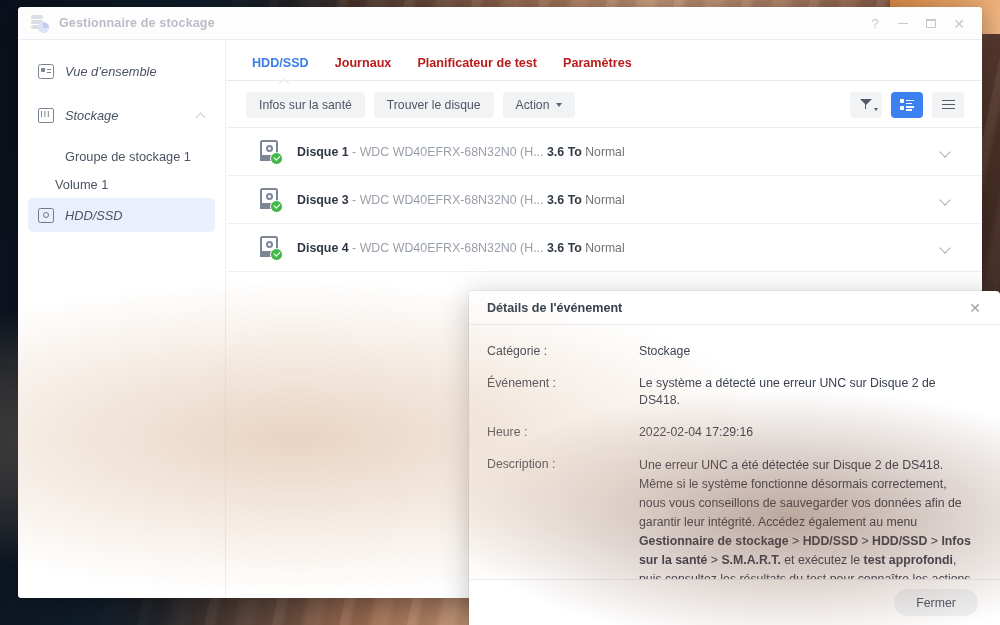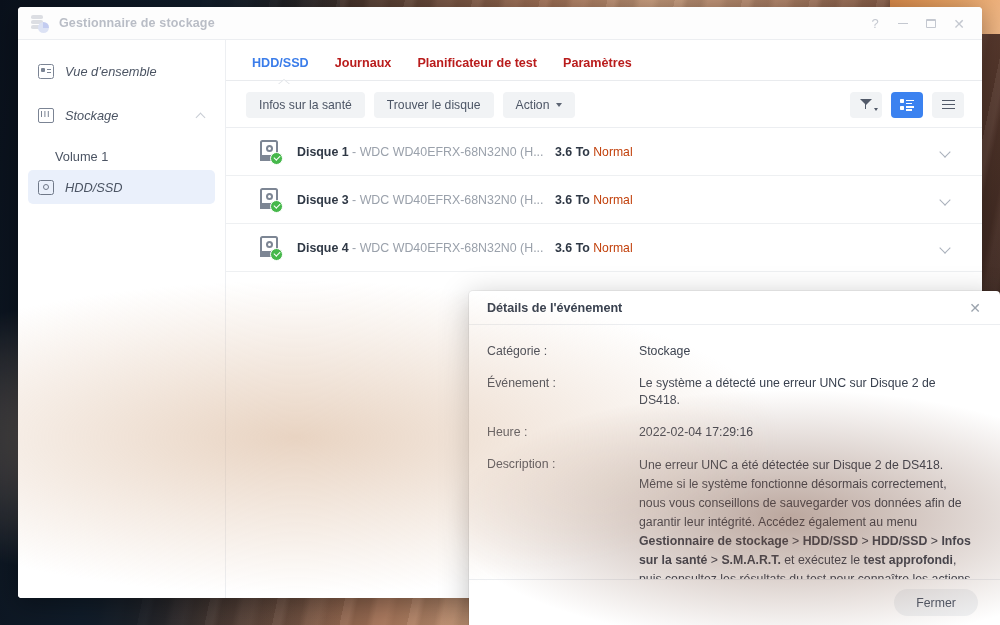--- a/index.html
+++ b/index.html
@@ -397,24 +397,24 @@
   .disk-txt { flex: 1 1 auto; min-width: 0; }
   .disk-line1 {
     font-size: 12.4px;
     color: #9aa1ab;
     white-space: nowrap;
     overflow: hidden;
     line-height: 17px;
     margin-bottom: 1px;
   }
   .disk-line1 .dname { color: #2f3845; font-weight: 700; }
-  .disk-line1 .dsize { color: #2f3845; font-weight: 700; margin-left: 8px; }
+  .disk-line1 .dsize { color: #2f3845; font-weight: 700; }
   .disk-status {
     font-size: 12.2px;
-    color: #c2410c;
+    color: #737373;
     line-height: 16px;
   }
   .row-chev {
     width: 13px; height: 9px;
     flex: 0 0 13px;
     position: relative;
     margin-right: 10px;
   }
   .row-chev::before {
     content: "";
@@ -545,20 +545,21 @@
           <span class="nav-ico ico-overview"></span>
           <span class="nav-label">Vue d’ensemble</span>
         </div>
 
         <div class="nav-item">
           <span class="nav-ico ico-storage"></span>
           <span class="nav-label">Stockage</span>
           <span class="chev-up"></span>
         </div>
 
+        <div class="nav-sub">Groupe de stockage 1</div>
         <div class="nav-sub deep">Volume 1</div>
 
         <div class="nav-item selected">
           <span class="nav-ico ico-hdd"></span>
           <span class="nav-label">HDD/SSD</span>
         </div>
       </div>
 
       <div id="main">
 

